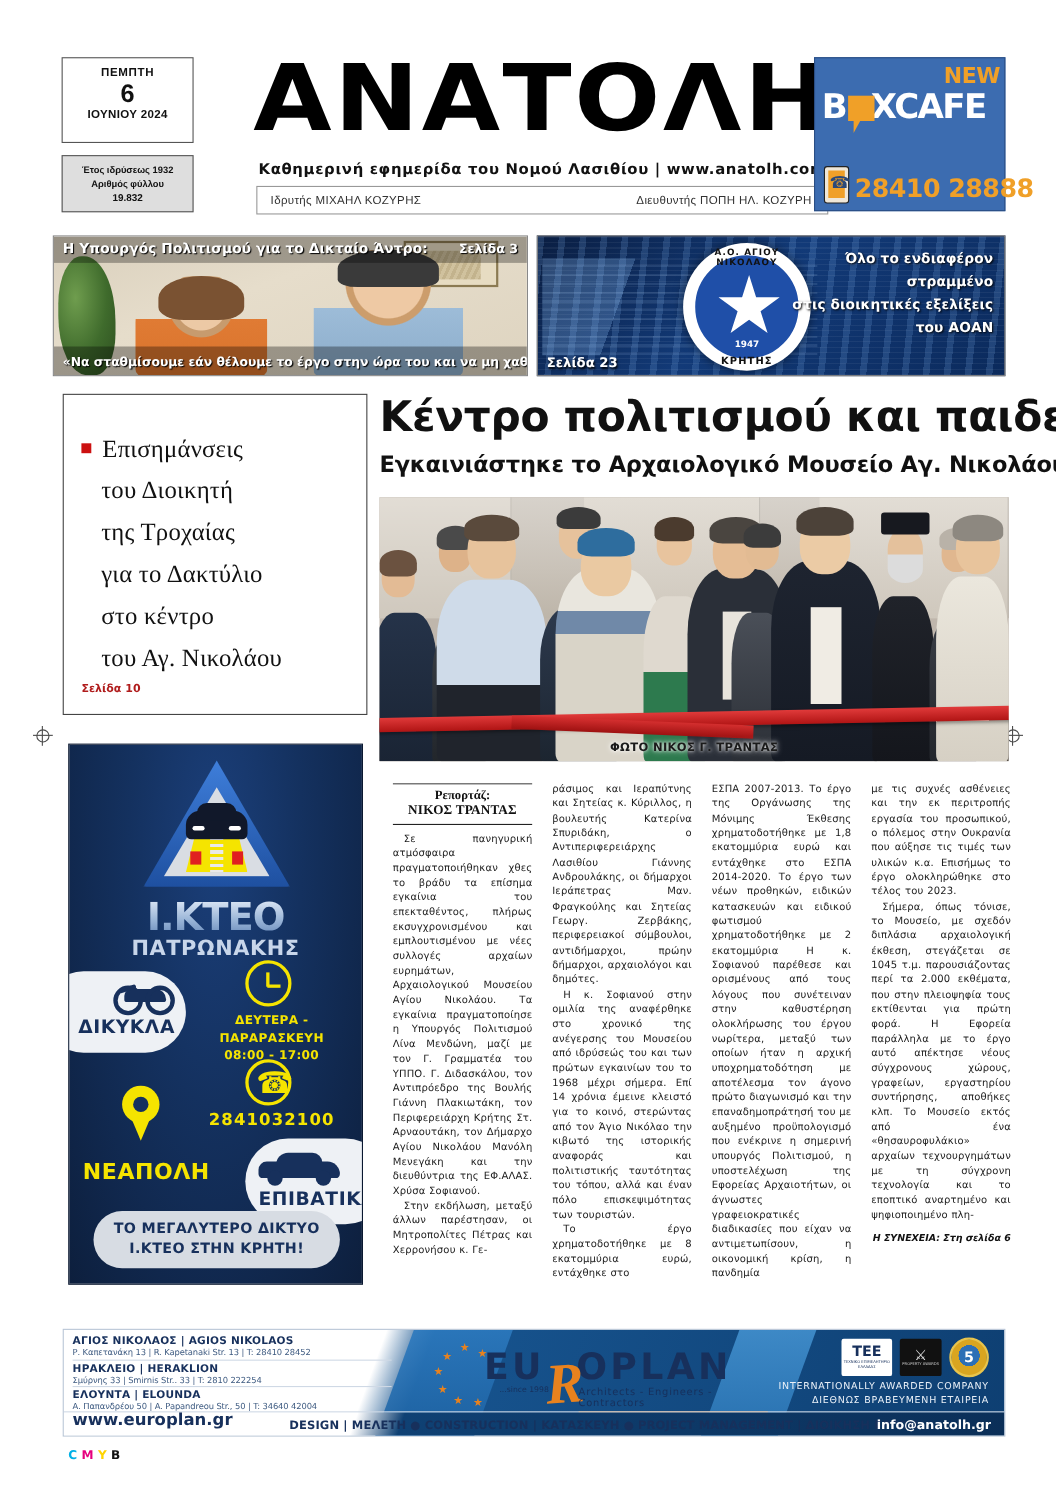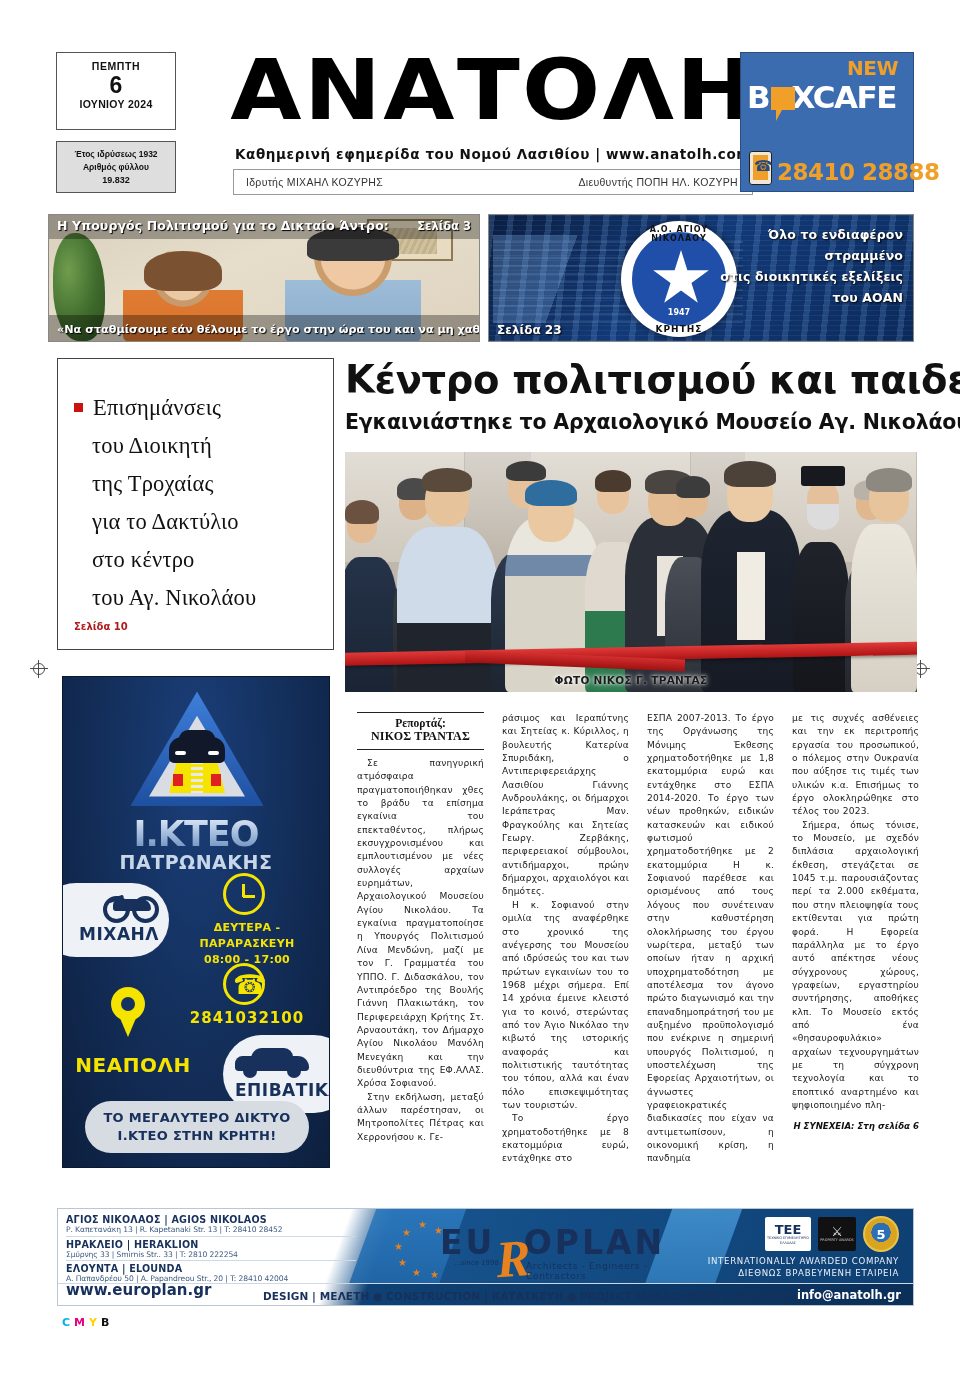--- a/index.html
+++ b/index.html
@@ -123,21 +123,21 @@
 
   
   .boxcafe {
     position: absolute;
     left: 740px; top: 52px;
     width: 174px; height: 140px;
     background: #3c6cb0;
     border: 1px solid #2a4e84;
   }
   .bc-new {
-    position: absolute; right: 15px; top: 3px;
+    position: absolute; right: 4px; top: 3px;
     color: #f0a028; font-weight: bold; font-size: 20px;
     font-family: "DejaVu Sans", sans-serif;
     letter-spacing: -.5px;
   }
   .bc-word {
     position: absolute; left: 6px; top: 26px;
     color: #fff; font-weight: bold; font-size: 31px;
     font-family: "DejaVu Sans", sans-serif;
     letter-spacing: -1.5px;
     white-space: nowrap;
@@ -1036,21 +1036,21 @@
     <div class="ik-car-lh2"></div>
 
     <div class="ik-name">I.KTEO</div>
     <div class="ik-sub">ΠΑΤΡΩΝΑΚΗΣ</div>
 
     <div class="ik-pill ik-pill-moto">
       <div class="moto-glyph">
         <div class="moto-body"></div>
           <div class="moto-bar"></div>
       </div>
-      <div class="lbl">ΜΙΧΑΗΛ</div>
+      <div class="lbl">ΔΙΚΥΚΛΑ</div>
     </div>
 
     <div class="ik-clock"></div>
     <div class="ik-hours">
       <div>ΔΕΥΤΕΡΑ - ΠΑΡΑΡΑΣΚΕΥΗ</div>
       <div>08:00 - 17:00</div>
     </div>
 
     <div class="ik-phone-ic"></div>
     <div class="ik-phone-num">2841032100</div>
@@ -1114,21 +1114,21 @@
   <div class="europlan">
     <div class="ep-diag"></div>
     <div class="ep-diag2"></div>
 
     <div class="ep-addr">
       <div class="ep-city">ΑΓΙΟΣ ΝΙΚΟΛΑΟΣ | AGIOS NIKOLAOS</div>
       <div class="ep-street">Ρ. Καπετανάκη 13 | R. Kapetanaki Str. 13   | T: 28410 28452</div>
       <div class="ep-city">ΗΡΑΚΛΕΙΟ | HERAKLION</div>
       <div class="ep-street">Σμύρνης 33 | Smirnis Str.. 33 | T: 2810 222254</div>
       <div class="ep-city">ΕΛΟΥΝΤΑ | ELOUNDA</div>
-      <div class="ep-street">Α. Παπανδρέου 50 | A. Papandreou Str., 20 |  T: 28410 42004</div>
+      <div class="ep-street">Α. Παπανδρέου 50 | A. Papandreou Str., 50 |  T: 34640 42004</div>
     </div>
 
     <div class="ep-logo-wrap">
       <div class="ep-stars">
         <span style="left:26px; top:0px;">★</span>
         <span style="left:42px; top:6px;">★</span>
         <span style="left:10px; top:8px;">★</span>
         <span style="left:2px; top:22px;">★</span>
         <span style="left:6px; top:38px;">★</span>
         <span style="left:20px; top:48px;">★</span>

